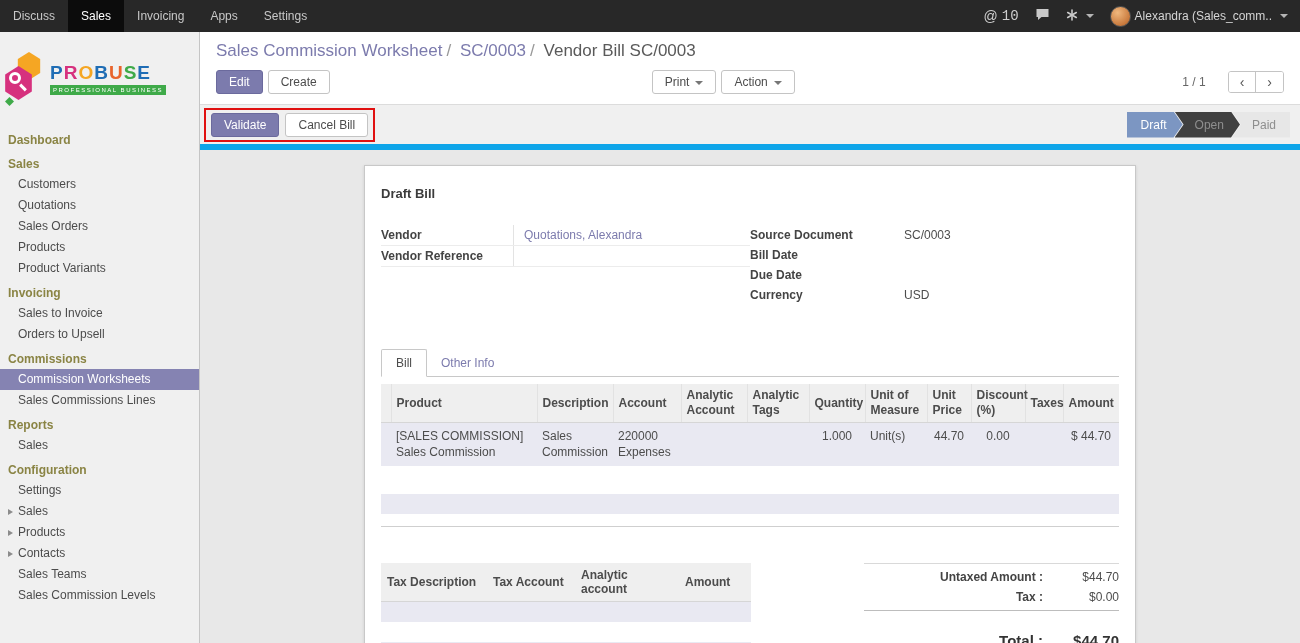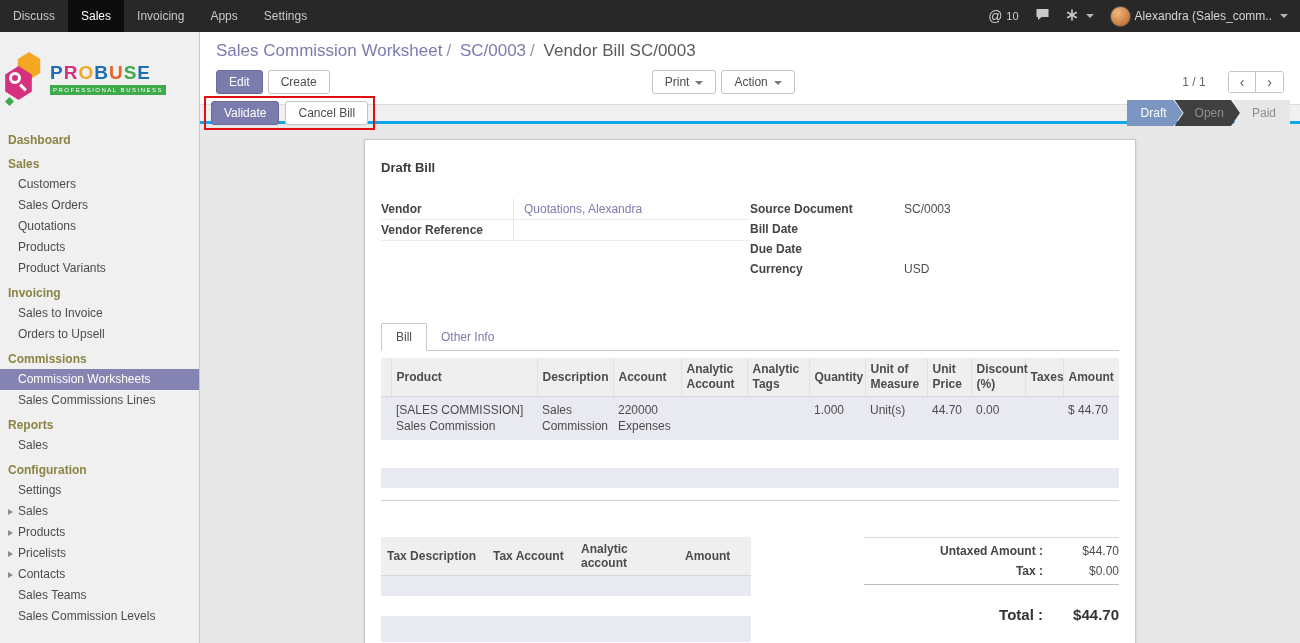--- a/index.html
+++ b/index.html
@@ -7,21 +7,21 @@
   body { font-family:"Liberation Sans","DejaVu Sans",sans-serif; font-size:12px; color:#4c4c4c; background:#e8e8e8; }
 
   
   .topbar { height:32px; background:#282828; display:flex; align-items:stretch; }
   .topbar-left { display:flex; }
   .menu-item { padding:0 13px; display:flex; align-items:center; color:#c8c8c8; cursor:pointer; font-size:12px; }
   .menu-item.active { background:#0c0c0c; color:#fff; }
   .topbar-right { margin-left:auto; display:flex; align-items:center; gap:16px; padding-right:12px; color:#c8c8c8; }
   .tray-item { display:flex; align-items:center; gap:4px; cursor:pointer; }
   .at { font-size:14px; color:#cfcfcf; }
-  .count { font-size:11px; color:#cfcfcf; }
+  .count { font-size:14px; color:#cfcfcf;font-family:Liberation Mono, monospace; }
   .caret { display:inline-block; width:0; height:0; border-left:4px solid transparent; border-right:4px solid transparent; border-top:4px solid #b5b5b5; margin-left:4px; }
   .avatar { width:21px; height:21px; border-radius:50%; background:radial-gradient(circle at 35% 30%, #f0b87e, #c97a3d 70%, #9a5a28); display:inline-block; border:1px solid #555; }
   .user-name { font-size:12px; color:#d5d5d5; }
 
   
   .layout { display:flex; height:611px; }
 
   
   .sidebar { width:200px; background:#f0f0f0; border-right:1px solid #c5c5c5; flex-shrink:0; overflow:hidden; }
   .logo { display:flex; align-items:center; padding:12px 0 10px 0; height:92px; }
@@ -56,21 +56,21 @@
   .btn-group { display:flex; gap:5px; }
   .dropdown-group { margin-left:322px; display:flex; gap:5px; }
   .caret-dark { display:inline-block; margin-left:6px; border-left:4px solid transparent; border-right:4px solid transparent; border-top:4px solid #777; vertical-align:middle; }
   .pager { margin-left:auto; display:flex; align-items:center; gap:22px; }
   .pager-text { color:#666; }
   .pager-btns { display:flex; border:1px solid #c4c4c4; border-radius:3px; overflow:hidden; background:#fff; }
   .pager-btn { padding:2px 11px; background:#fff; border:none; font-size:14px; color:#555; cursor:pointer; font-family:inherit; }
   .pager-btn + .pager-btn { border-left:1px solid #c4c4c4; }
 
   
-  .statusbar { background:#f0f0f0; border-top:1px solid #dcdcdc; border-bottom:3px solid #0ea5e9; display:flex; align-items:center; height:20px; padding-left:4px; flex-shrink:0; }
+  .statusbar { background:#f0f0f0; border-top:1px solid #dcdcdc; border-bottom:6px solid #0ea5e9; display:flex; align-items:center; height:46px; padding-left:4px; flex-shrink:0; }
   .annotation-box { border:2px solid #e01010; display:flex; gap:6px; padding:3px 5px; align-items:center; }
   .states { margin-left:auto; display:flex; height:26px; margin-right:10px; }
   .state { display:flex; align-items:center; font-size:12px; height:100%; }
   .state.active { background:#7c96c2; color:#fff; padding:0 16px 0 14px; clip-path:polygon(0 0,calc(100% - 9px) 0,100% 50%,calc(100% - 9px) 100%,0 100%); }
   .state.mid { background:#404040; color:#8e8e8e; padding:0 16px 0 20px; margin-left:-8px; clip-path:polygon(0 0,calc(100% - 9px) 0,100% 50%,calc(100% - 9px) 100%,0 100%,9px 50%); }
   .state.last { background:#e7e7e7; color:#8e8e8e; padding:0 14px 0 20px; margin-left:-8px; clip-path:polygon(0 0,100% 0,100% 100%,0 100%,9px 50%); }
 
   
   .form-area { flex:1; overflow:hidden; padding-top:15px; }
   .sheet { width:772px; margin:0 auto; background:#fff; border:1px solid #c8c8c8; box-shadow:0 1px 3px rgba(0,0,0,0.12); height:560px; padding:20px 16px 0; }
@@ -88,21 +88,21 @@
 
   .tabs { display:flex; margin-top:44px; border-bottom:1px solid #c8c8c8; align-items:flex-end; }
   .tab { padding:6px 14px; cursor:pointer; }
   .tab.active { background:#fff; border:1px solid #c8c8c8; border-bottom:1px solid #fff; margin-bottom:-1px; color:#4c4c4c; border-radius:2px 2px 0 0; }
   .tab.inactive { color:#7c7bad; }
 
   table.lines { width:100%; border-collapse:collapse; table-layout:fixed; margin-top:7px; font-size:12px; }
   .lines th { background:#efefef; font-weight:bold; text-align:left; padding:4px 5px; color:#4c4c4c; border-bottom:1px solid #d6d6d6; vertical-align:middle; line-height:1.25; }
   .lines th + th { border-left:1px solid #e2e2e2; }
   .lines td { padding:6px 5px; background:#e9e9f2; vertical-align:top; line-height:1.3; }
-  .num { text-align:left; }
+  .num { text-align:center; }
 
   .spacer28 { height:28px; } .spacer12 { height:12px; }
   .band { height:20px; }
   .band-lav { background:#e9e9f2; }
   .band-tall { height:26px; }
   .sheet-divider { border-top:1px solid #cfcfcf; }
 
   .bottom { display:flex; margin-top:36px; }
   .taxes { width:370px; }
   table.tax-table { width:100%; border-collapse:collapse; table-layout:fixed; font-size:12px; }
@@ -169,37 +169,36 @@
       </div>
       <div class="brand-text">
         <div class="brand-name"><span style="color: rgb(31, 109, 181);">P</span><span style="color: rgb(214, 49, 126);">R</span><span style="color: rgb(245, 166, 35);">O</span><span style="color: rgb(31, 109, 181);">B</span><span style="color: rgb(232, 100, 44);">U</span><span style="color: rgb(63, 170, 73);">S</span><span style="color: rgb(31, 109, 181);">E</span></div>
         <div class="brand-tagline">PROFESSIONAL BUSINESS</div>
       </div>
     </div>
     <nav class="nav">
       <div class="nav-section">Dashboard</div>
       <div class="nav-section">Sales</div>
       <div class="nav-item">Customers</div>
+      <div class="nav-item">Quotations</div>
       <div class="nav-item">Sales Orders</div>
-      <div class="nav-item">Quotations</div>
       <div class="nav-item">Products</div>
       <div class="nav-item">Product Variants</div>
       <div class="nav-section">Invoicing</div>
       <div class="nav-item">Sales to Invoice</div>
       <div class="nav-item">Orders to Upsell</div>
       <div class="nav-section">Commissions</div>
       <div class="nav-item active">Commission Worksheets</div>
       <div class="nav-item">Sales Commissions Lines</div>
       <div class="nav-section">Reports</div>
       <div class="nav-item">Sales</div>
       <div class="nav-section">Configuration</div>
       <div class="nav-item">Settings</div>
       <div class="nav-item"><span class="tri"></span><span>Sales</span></div>
       <div class="nav-item"><span class="tri"></span><span>Products</span></div>
-      <div class="nav-item"><span class="tri"></span><span>Pricelists</span></div>
       <div class="nav-item"><span class="tri"></span><span>Contacts</span></div>
       <div class="nav-item">Sales Teams</div>
       <div class="nav-item">Sales Commission Levels</div>
     </nav>
   </aside>
 
   <div class="content">
     <div class="control-panel">
       <div class="breadcrumb">
         <span class="crumb-link">Sales Commission Worksheet</span><span class="sep">/</span>

